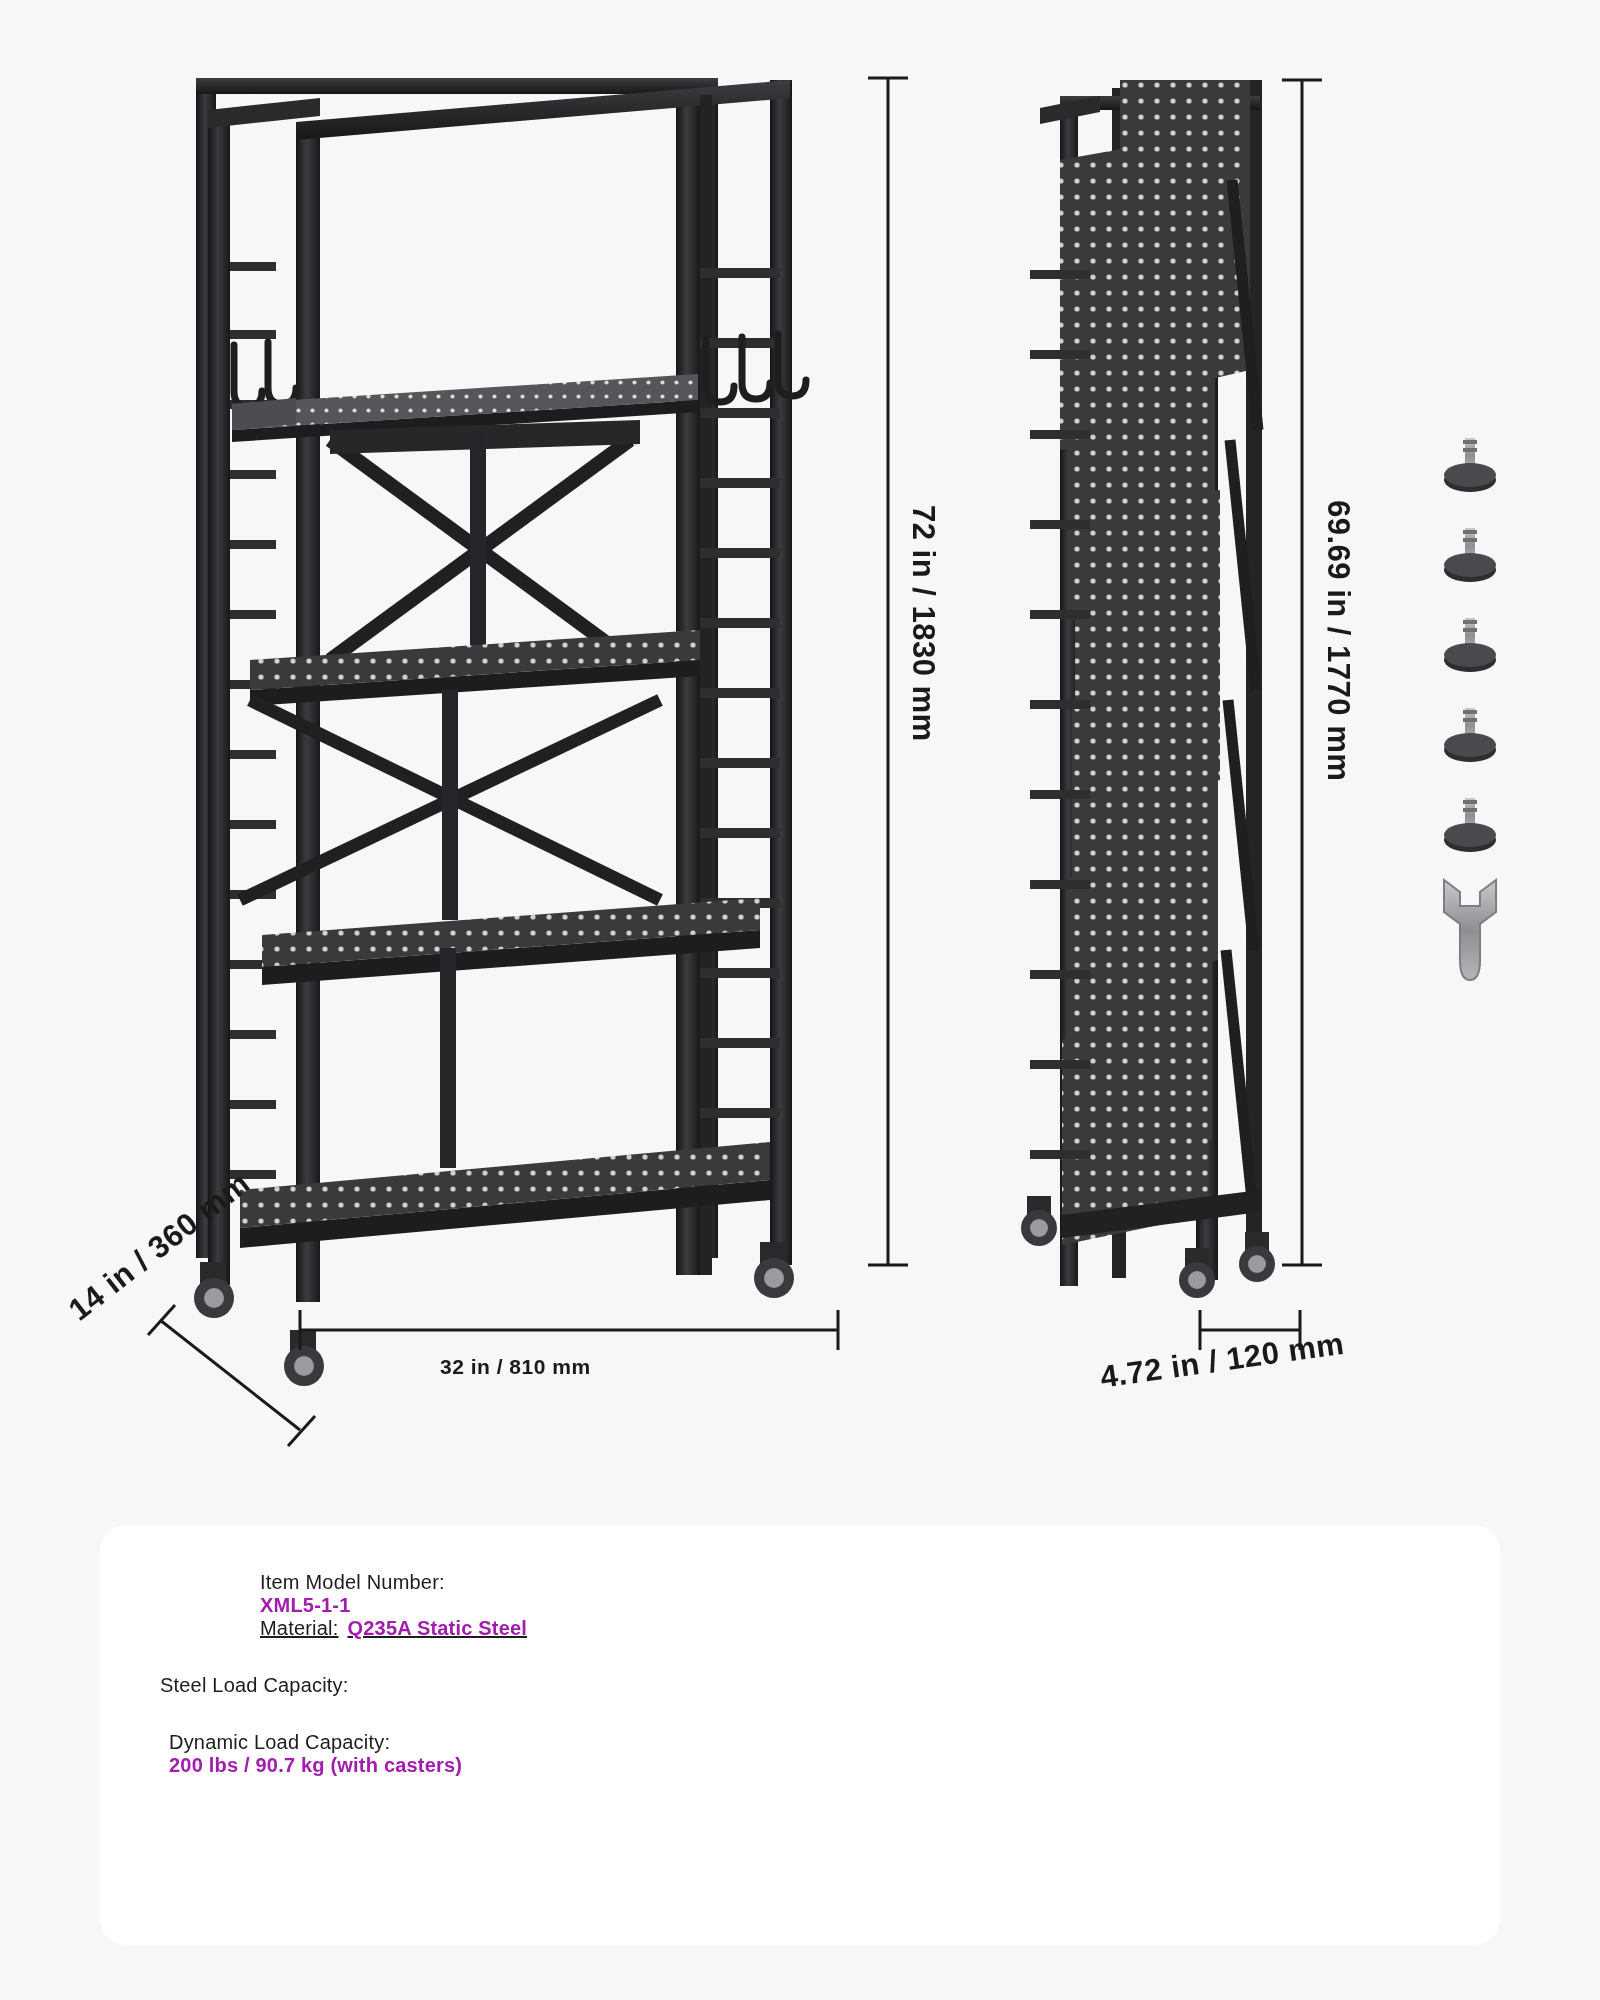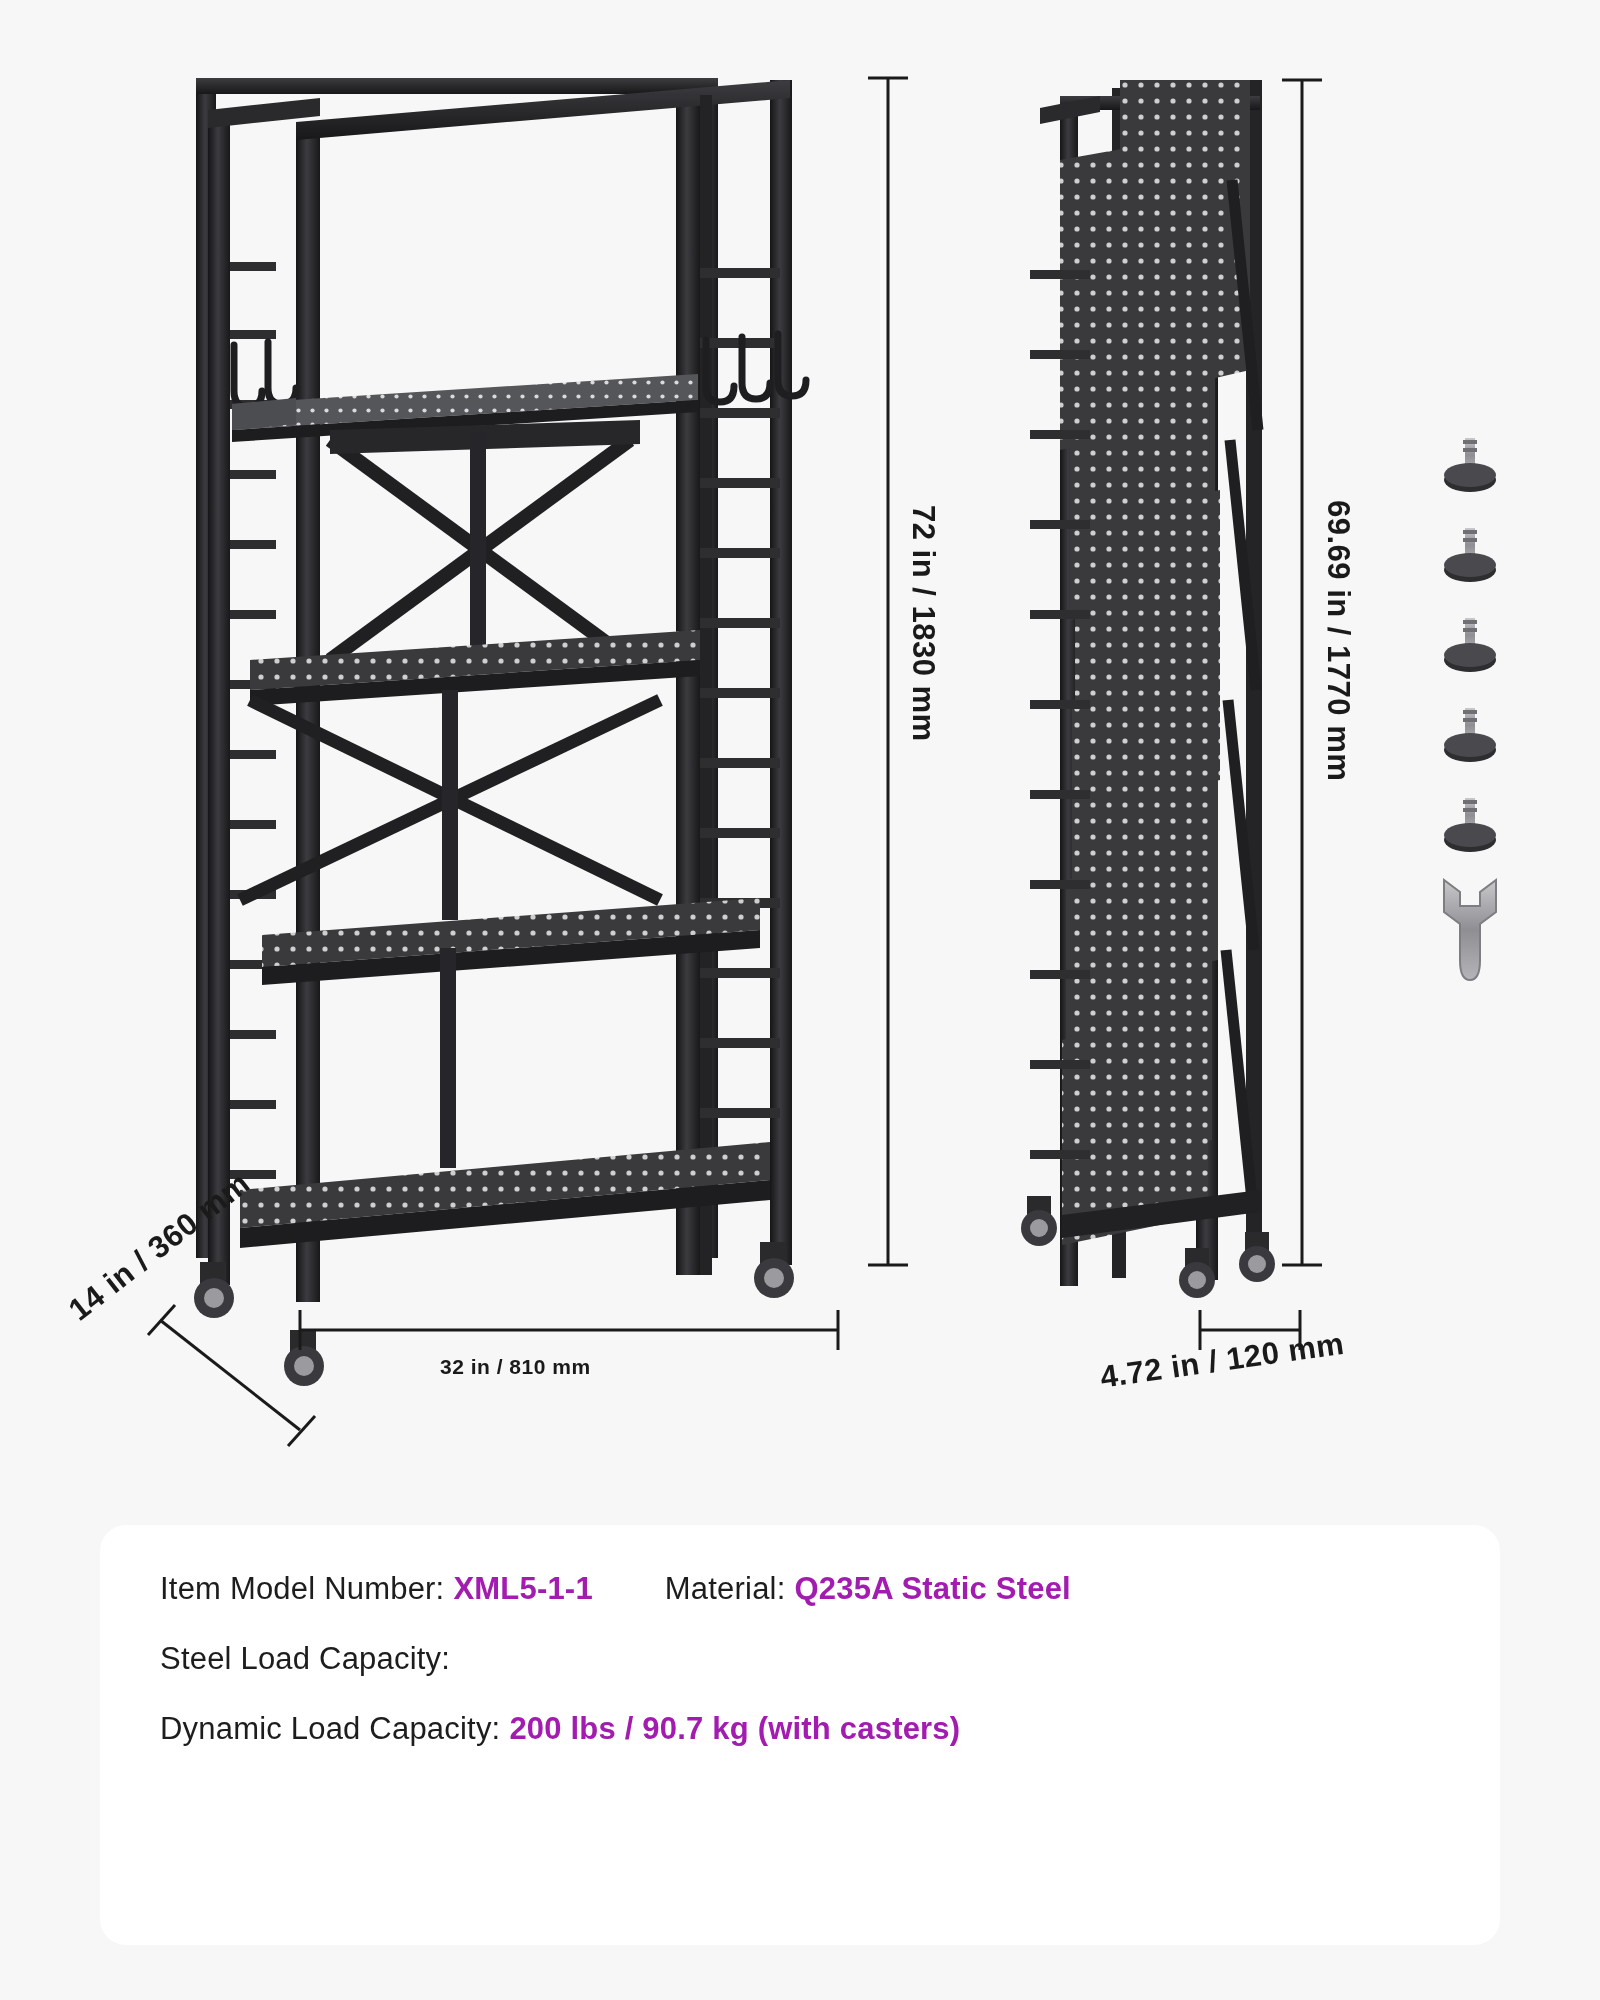--- a/index.html
+++ b/index.html
@@ -43,34 +43,36 @@
     height: 420px;
     background: #ffffff;
     border-radius: 26px;
     box-sizing: border-box;
     padding: 46px 60px 0 60px;
   }
   .spec-row {
     display: flex;
     align-items: baseline;
     margin-bottom: 34px;
-    font-size: 31px;
+    font-size: 20px;
     color: #1d1d1f;
     letter-spacing: .2px;
+    flex-direction: column;
   }
   .spec-label { color: #1d1d1f; }
   .spec-value {
     color: #a21caf;
     font-weight: bold;
     margin-left: 9px;
   }
   .spec-row .right-group {
-    margin-left: 72px;
+    margin-left: 100px;
     display: flex;
     align-items: flex-end;
+    text-decoration: underline;
   }
 
   
   svg.art { position: absolute; left: 0; top: 0; }
 </style>
 </head>
 <body>
 
 <div class="stage">
 

